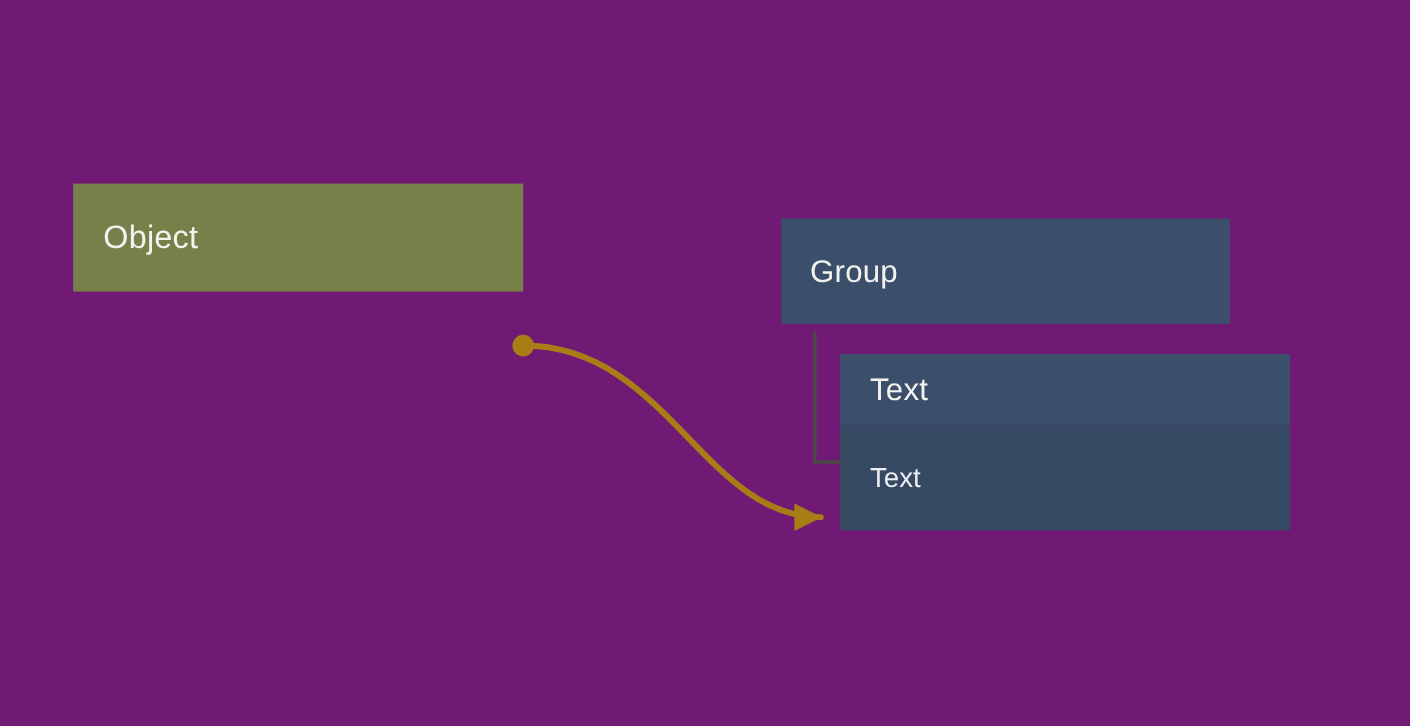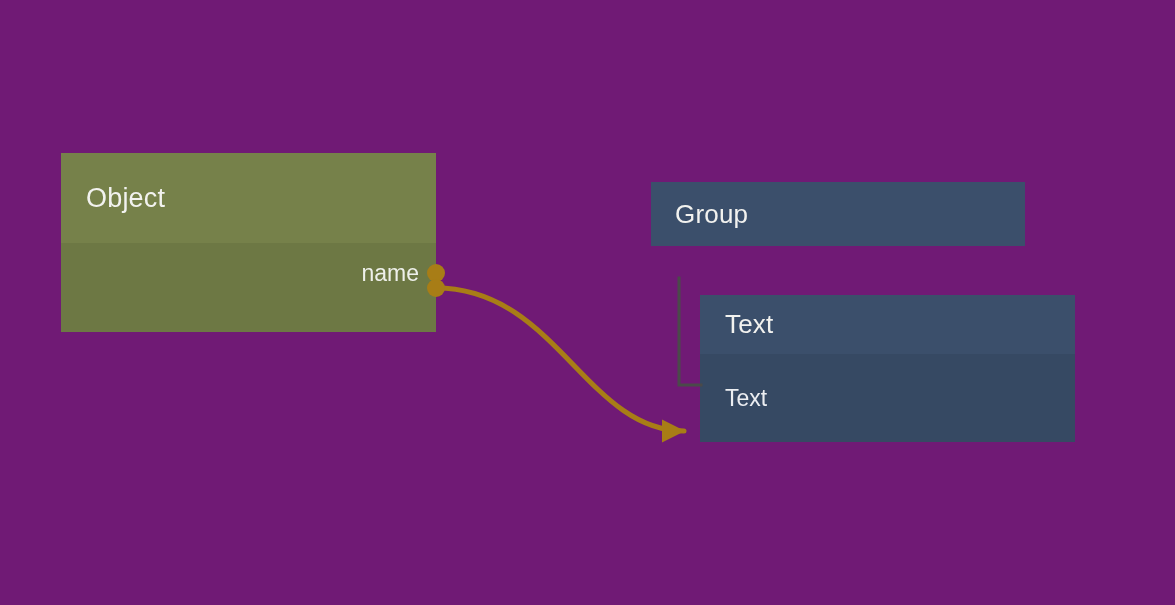--- a/index.html
+++ b/index.html
@@ -154,29 +154,23 @@
 <div id="canvas" style="width: 1175px; height: 605px; background: #701a75;">
 
   <svg class="overlay" id="bracket-layer" viewBox="0 0 1175 605">
     <path id="bracket-path" fill="none" stroke="#4a4a4a" stroke-width="3" stroke-linecap="square" stroke-linejoin="miter" d="M 679 278 L 679 385 L 701 385"></path>
   </svg>
 
   <div class="node" id="object-node" style="left: 61px; top: 153px; width: 375px; height: 179px;">
     <div class="node-header" style="background: rgb(118, 129, 74);">
       <span class="node-title" style="color: rgb(242, 242, 239);">Object</span>
     </div>
-    <div class="node-body" style="background: rgb(109, 120, 68);">
-      <div class="field-row">
-        <span class="field-label">name</span>
-        <span class="port-dot" style="background: rgb(168, 125, 22);"></span>
-      </div>
-    </div>
   </div>
 
-  <div class="node" id="group-node" style="left: 651px; top: 182px; width: 374px; height: 64px;">
+  <div class="node" id="group-node" style="left: 651px; top: 182px; width: 374px; height: 88px;">
     <div class="node-header" style="background: rgb(59, 79, 107);">
       <span class="node-title" style="color: rgb(242, 242, 239);">Group</span>
     </div>
   </div>
 
   <div class="node" id="text-node" style="left: 700px; top: 295px; width: 375px; height: 147px;">
     <div class="node-header" style="background: rgb(59, 79, 107);">
       <span class="node-title" style="color: rgb(242, 242, 239);">Text</span>
     </div>
     <div class="node-body" style="background: rgb(54, 73, 99);">

